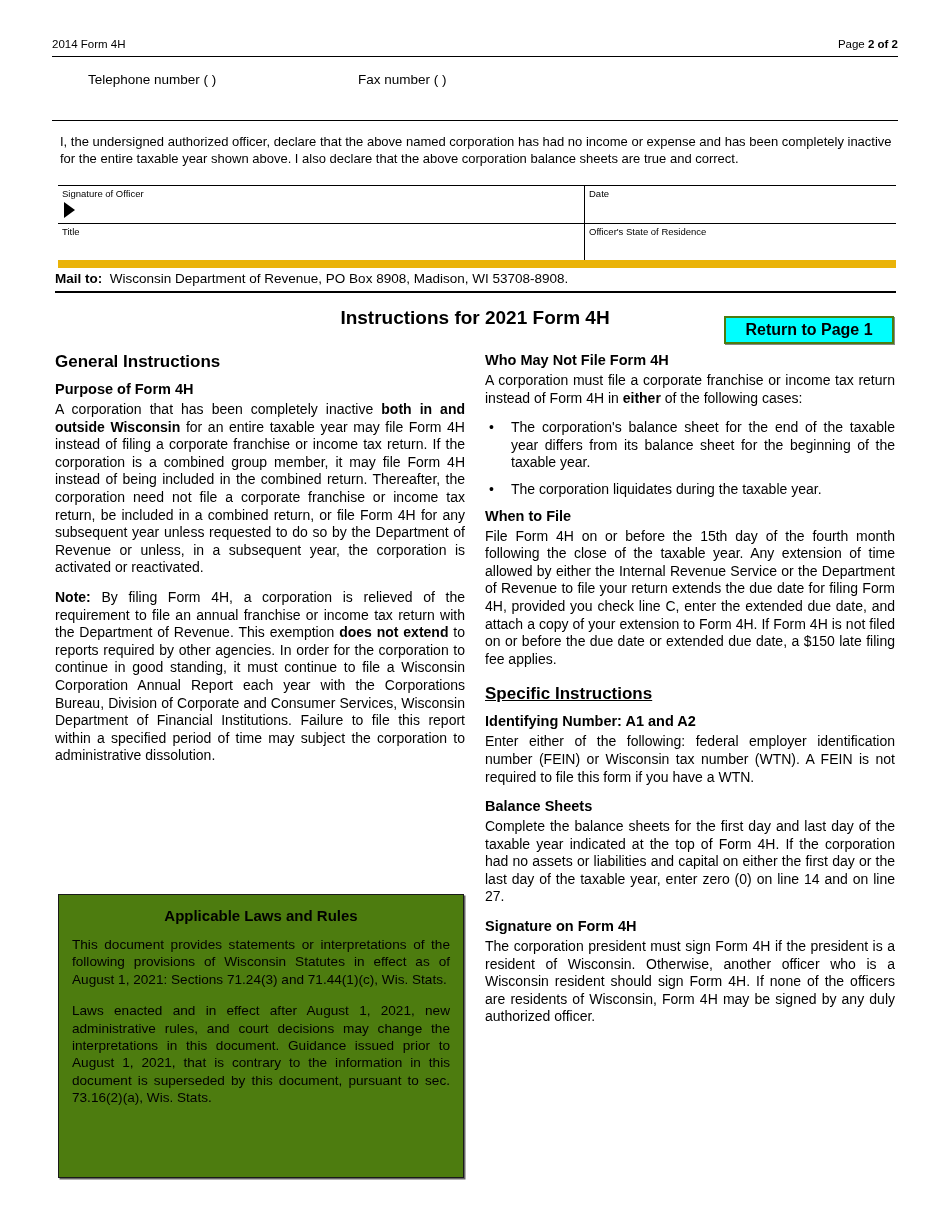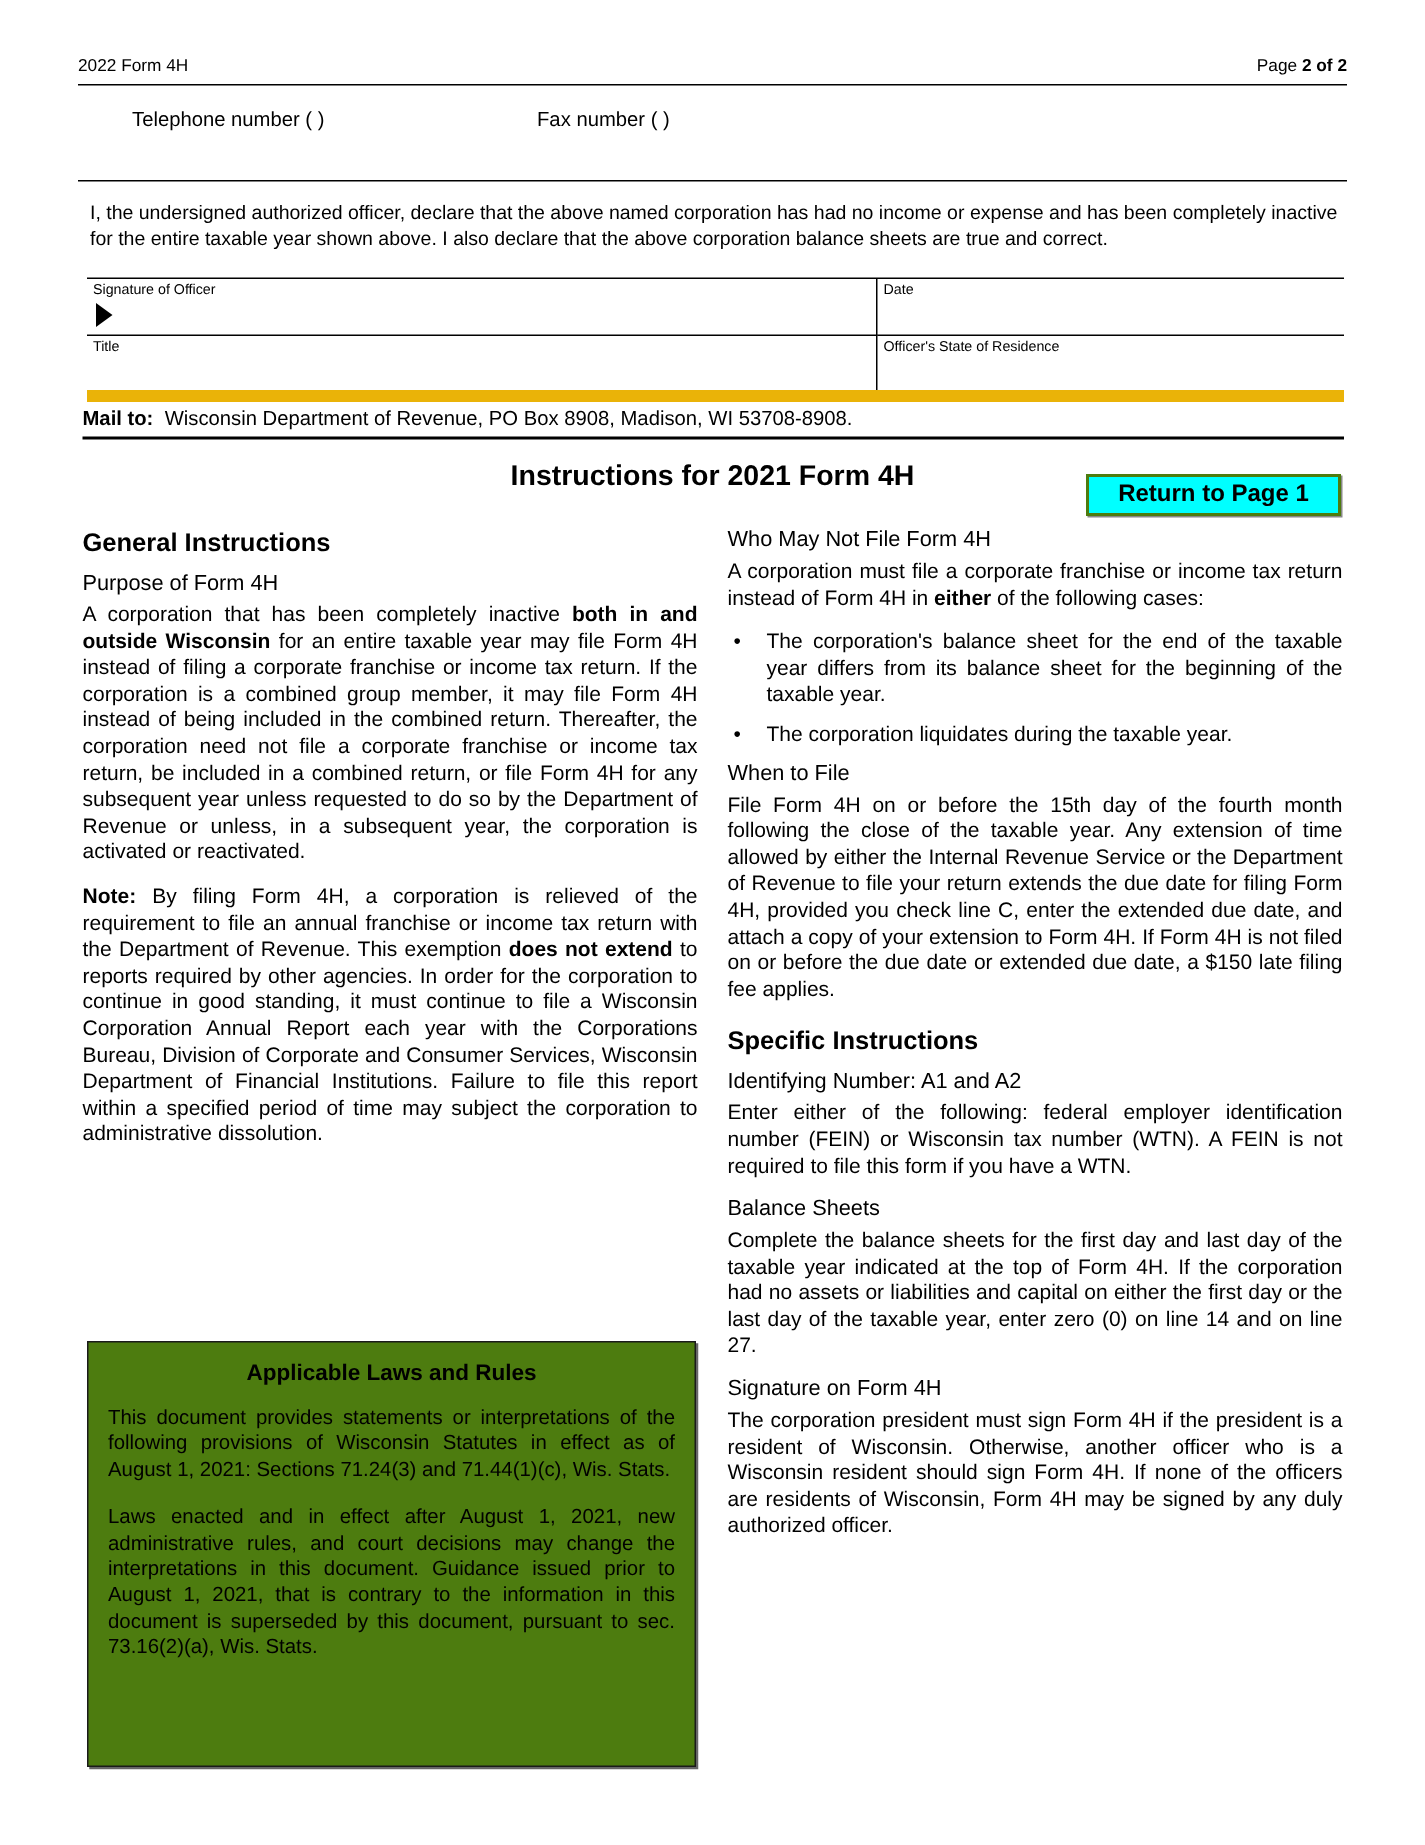--- a/index.html
+++ b/index.html
@@ -192,21 +192,21 @@
   .col.right { left: 485px; }
 
   h2.sec {
     margin: 0 0 9px 0;
     font-size: 17px;
     font-weight: bold;
   }
   h3.sub {
     margin: 0 0 4px 0;
     font-size: 14.5px;
-    font-weight: normal;
+    font-weight: bold;
   }
   p.body {
     margin: 0 0 12px 0;
     font-size: 14px;
     line-height: 17.6px;
     text-align: justify;
   }
   p.body.last { margin-bottom: 0; }
   p.body b { font-weight: bold; }
 
@@ -256,21 +256,21 @@
     text-align: justify;
   }
   .laws-box p.last { margin-bottom: 0; }
 </style>
 </head>
 <body>
 
 <div class="page">
 
   <div class="runhead">
-    <span class="left">2022 Form 4H</span>
+    <span class="left">2014 Form 4H</span>
     <span class="right">
       <span>Page </span><b>2 of 2</b>
     </span>
   </div>
 
   <div class="contact">
     <div class="row2">
       <span class="tel-label">Telephone number  (         )</span>
       <span class="fax-label">Fax number  (         )</span>
     </div>
@@ -328,21 +328,21 @@
     <p class="body"><span>A corporation must file a corporate franchise or income tax return instead of Form 4H in </span><b>either</b><span> of the following cases:</span></p>
 
     <ul class="bullets">
       <li><span class="dot">•</span><span>The corporation's balance sheet for the end of the taxable year differs from its balance sheet for the beginning of the taxable year.</span></li>
       <li><span class="dot">•</span><span>The corporation liquidates during the taxable year.</span></li>
     </ul>
 
     <h3 class="sub">When to File</h3>
     <p class="body">File Form 4H on or before the 15th day of the fourth month following the close of the taxable year. Any extension of time allowed by either the Internal Revenue Service or the Department of Revenue to file your return extends the due date for filing Form 4H, provided you check line C, enter the extended due date, and attach a copy of your extension to Form 4H. If Form 4H is not filed on or before the due date or extended due date, a $150 late filing fee applies.</p>
 
-    <h2 class="sec" style="margin-top:16px;">Specific Instructions</h2>
+    <h2 class="sec" style="margin-top:16px;text-decoration:underline;">Specific Instructions</h2>
 
     <h3 class="sub">Identifying Number:  A1 and A2</h3>
     <p class="body">Enter either of the following: federal employer identification number (FEIN) or Wisconsin tax number (WTN). A FEIN is not required to file this form if you have a WTN.</p>
 
     <h3 class="sub">Balance Sheets</h3>
     <p class="body">Complete the balance sheets for the first day and last day of the taxable year indicated at the top of Form 4H. If the corporation had no assets or liabilities and capital on either the first day or the last day of the taxable year, enter zero (0) on line 14 and on line 27.</p>
 
     <h3 class="sub">Signature on Form 4H</h3>
     <p class="body last">The corporation president must sign Form 4H if the president is a resident of Wisconsin. Otherwise, another officer who is a Wisconsin resident should sign Form 4H. If none of the officers are residents of Wisconsin, Form 4H may be signed by any duly authorized officer.</p>
   </div>

